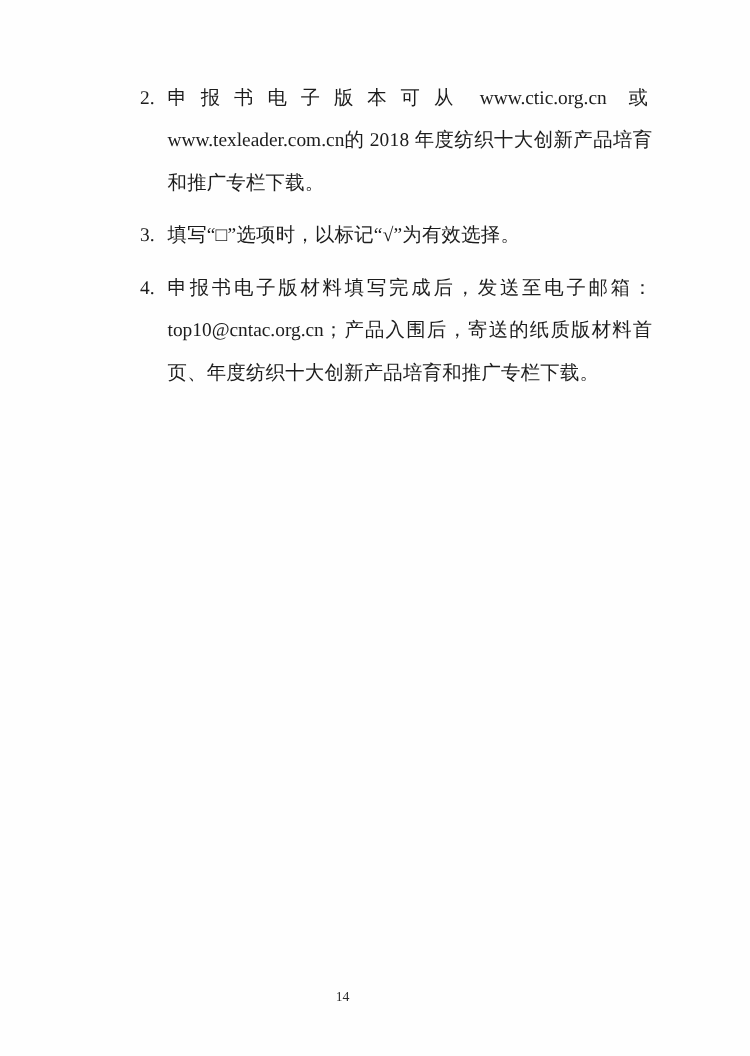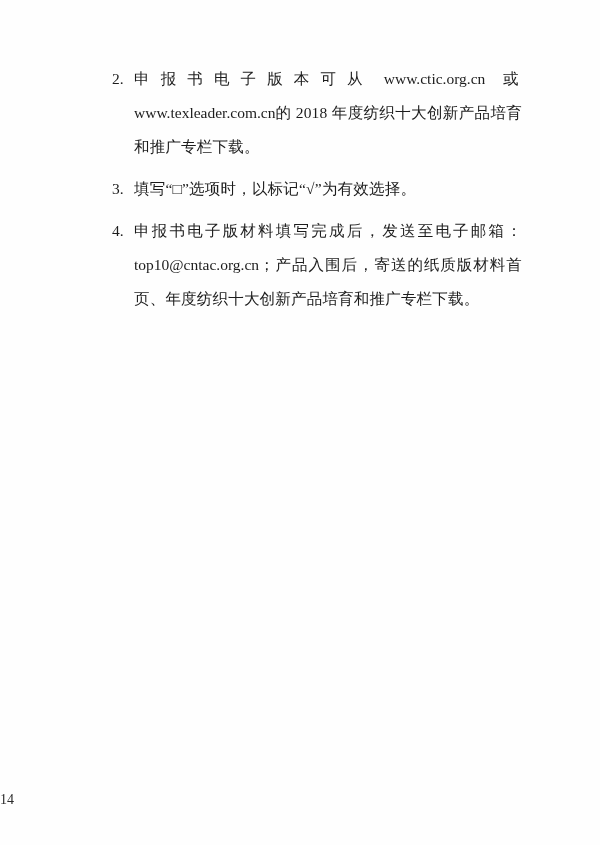--- a/index.html
+++ b/index.html
@@ -58,21 +58,22 @@
     letter-spacing: 0;
   }
   .nowrap { white-space: nowrap; }
   .gap-before { padding-left: 10px; }
   .gap-after { padding-right: 10px; }
   .footer {
     position: absolute;
     left: 0;
     top: 792px;
     width: 548px;
-    font-size: 14px;
+    text-align: center;
+    font-size: 11px;
     color: #2a2a2a;
     font-family: "Liberation Serif", serif;
   }
 </style>
 </head>
 <body>
 
 <div class="page">
 
   <div class="content">

